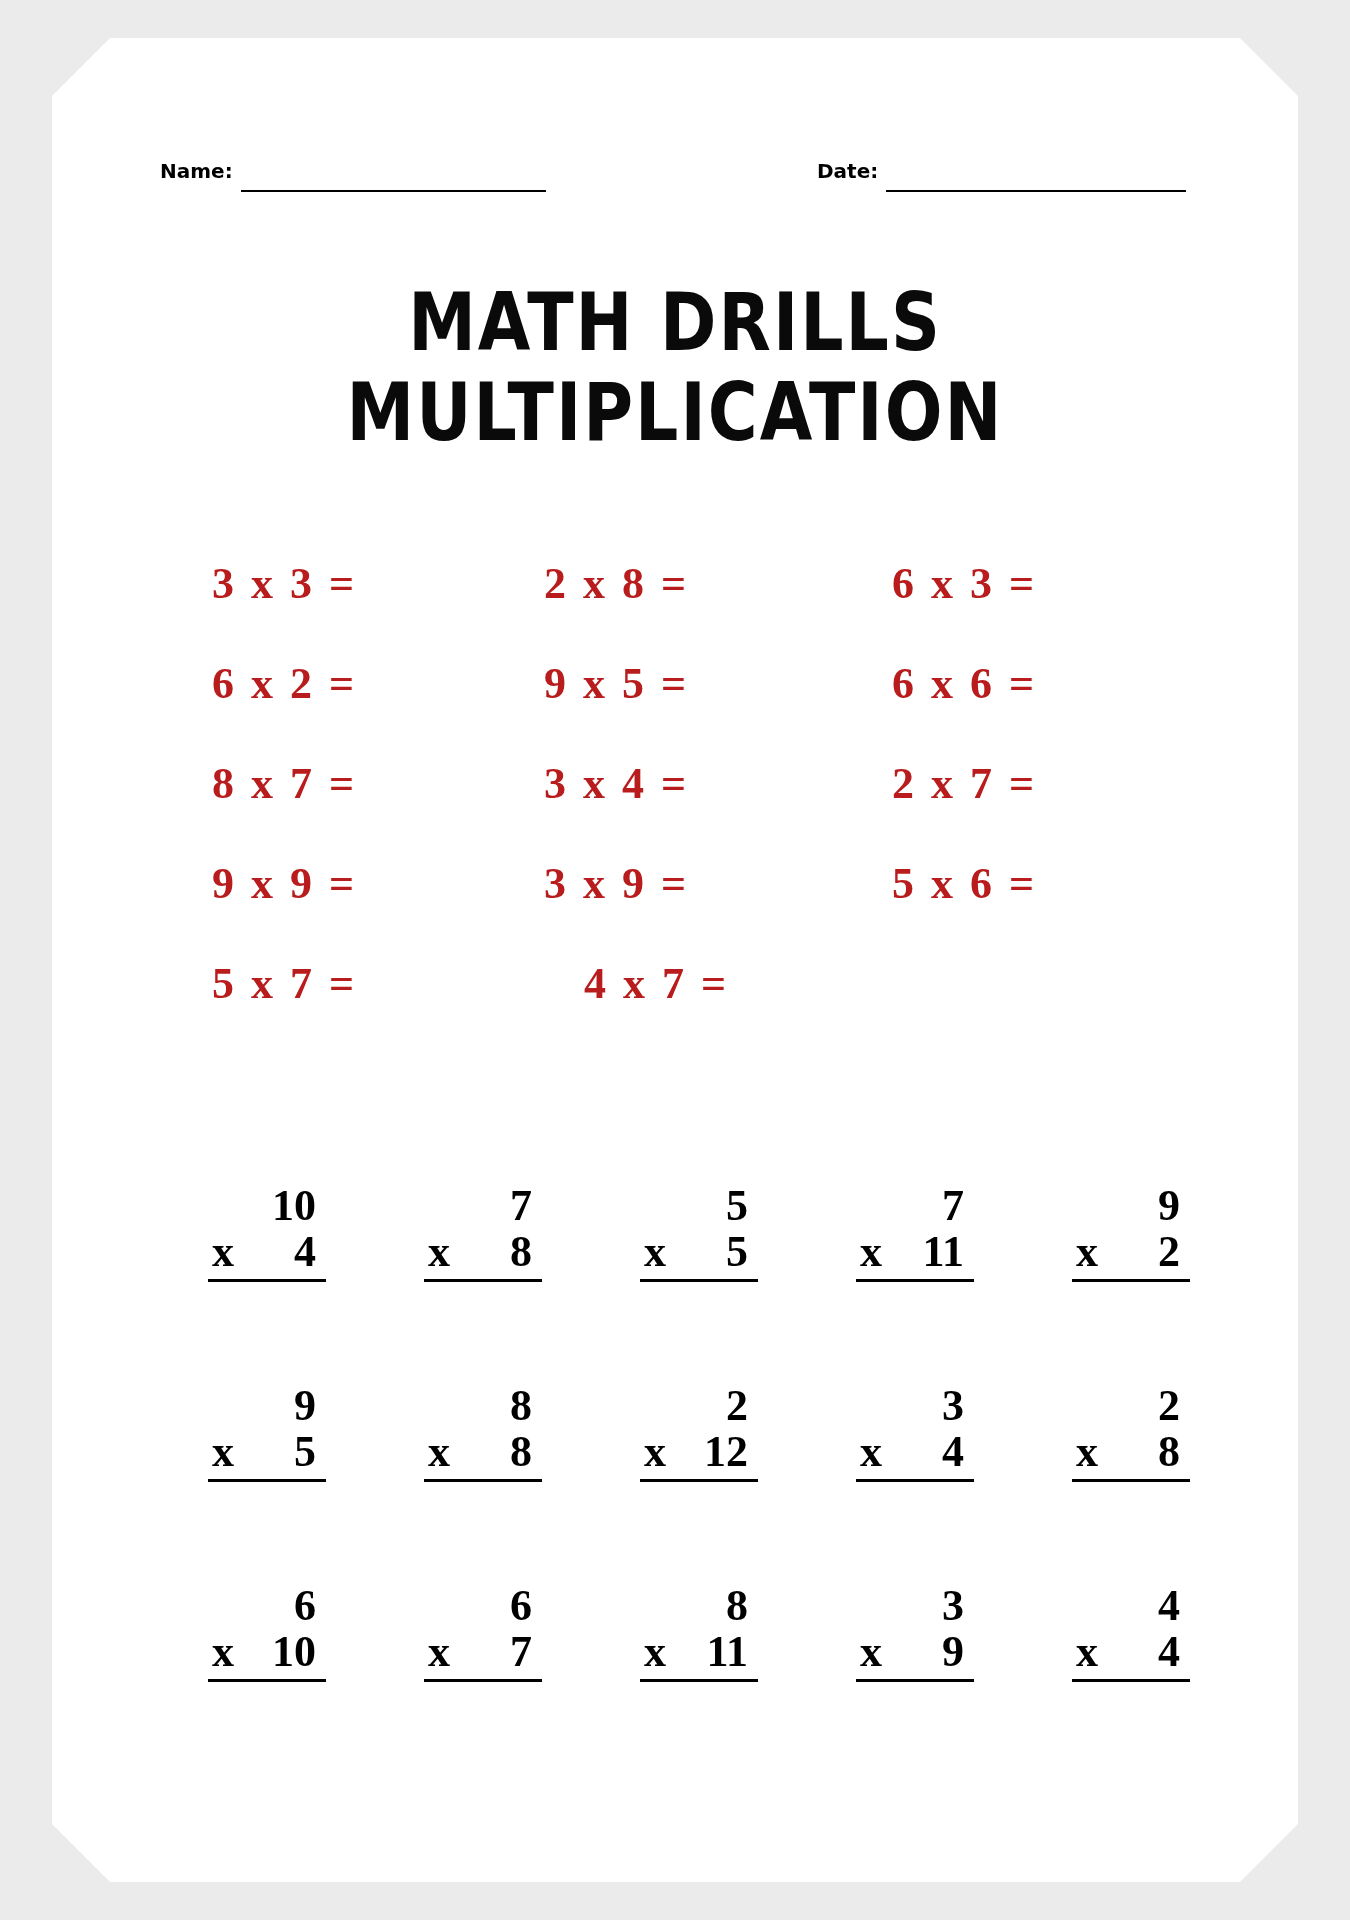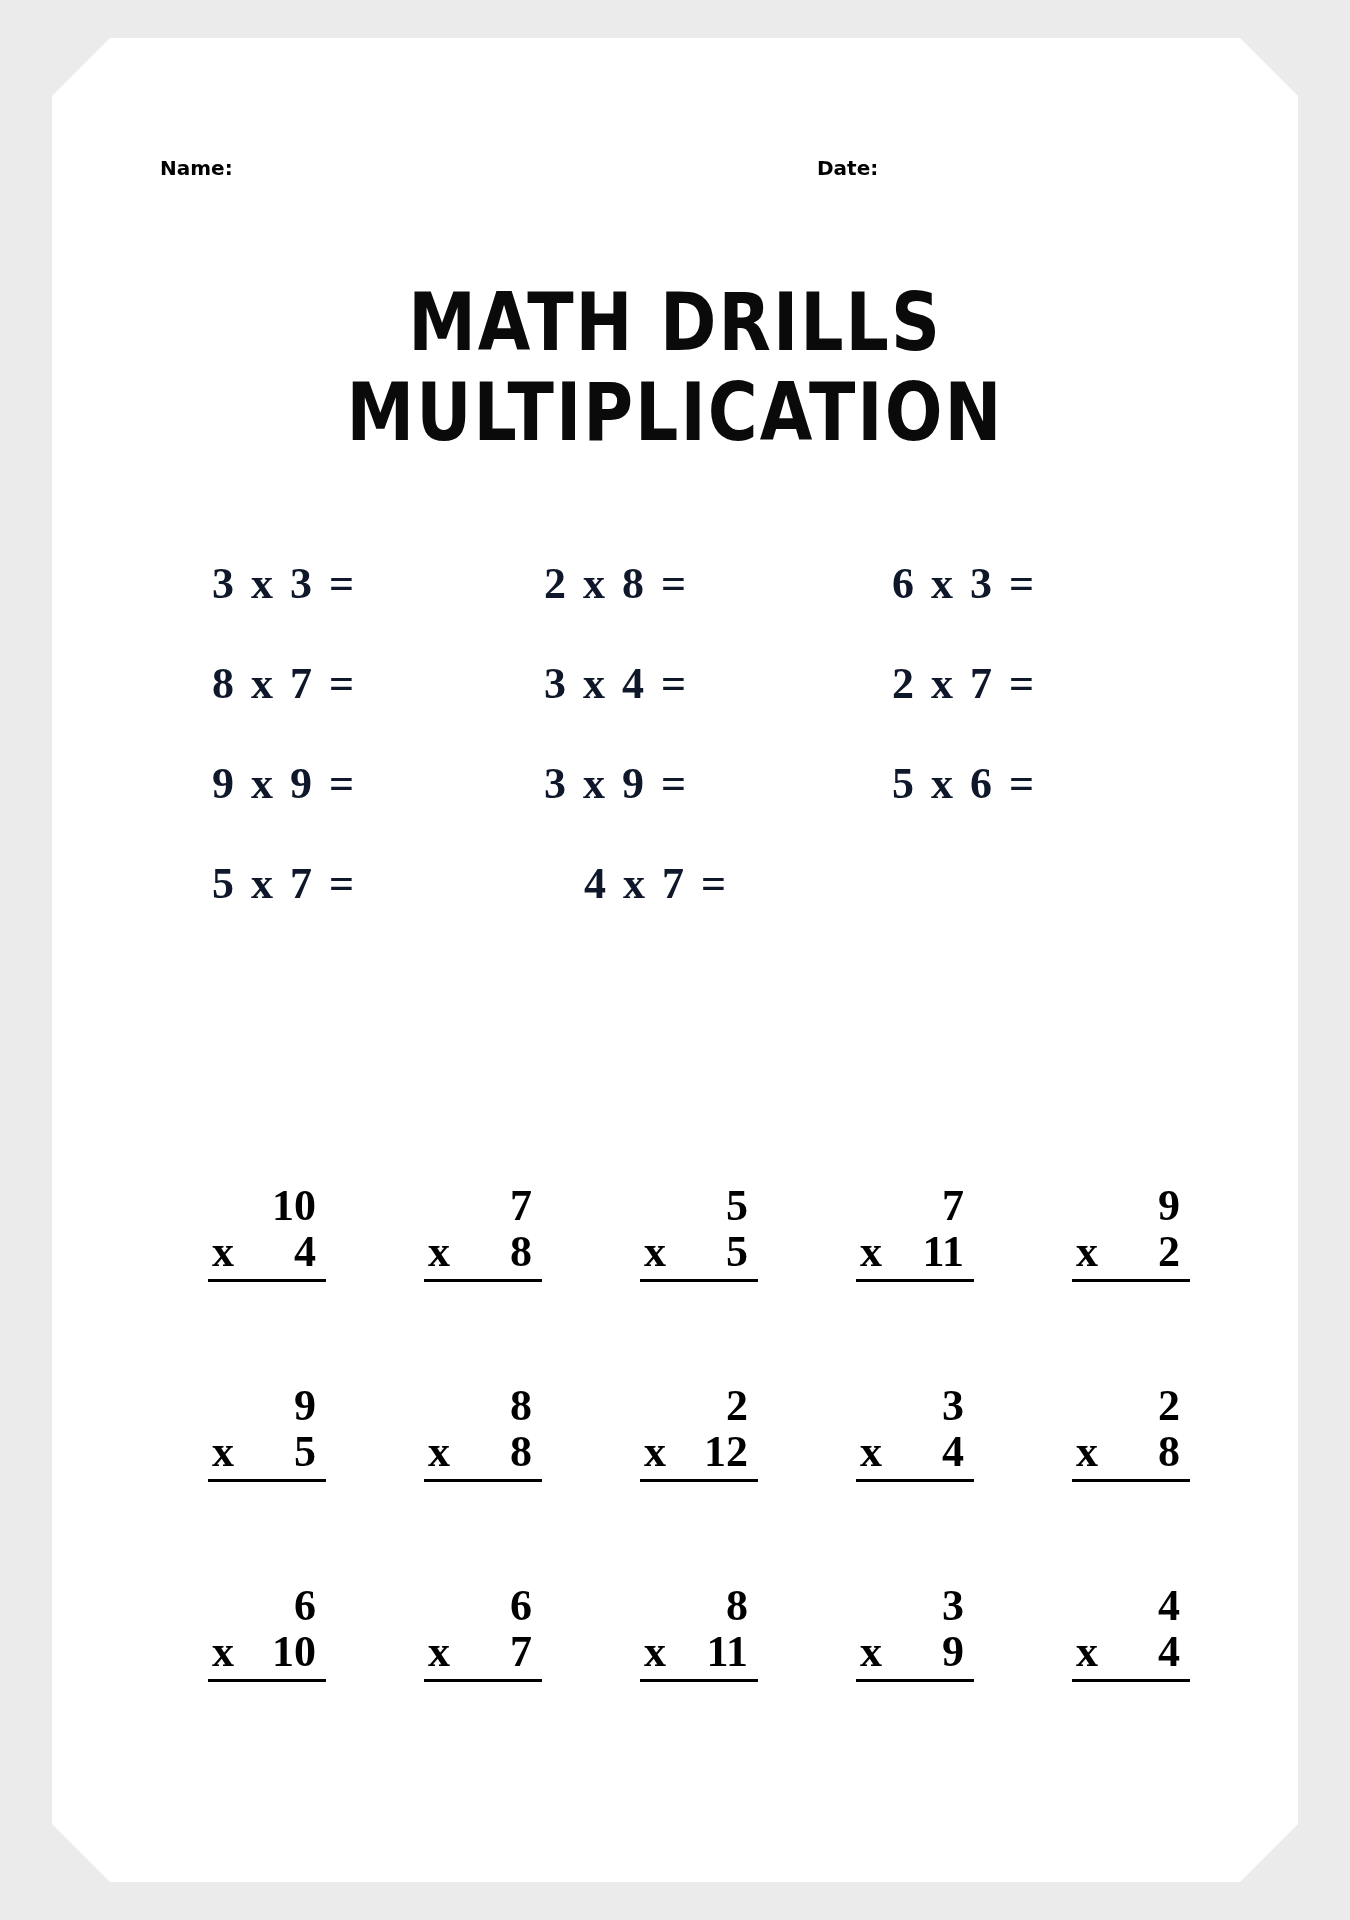--- a/index.html
+++ b/index.html
@@ -38,22 +38,21 @@
   .fields {
     position: absolute;
     left: 0;
     top: 118px;
     width: 100%;
     height: 70px;
   }
   .field {
     position: absolute;
     display: flex;
-    align-items: flex-start;
-    flex-direction: column;
+    align-items: center;
   }
   .field-name { left: 108px; width: 430px; }
   .field-date { left: 765px; width: 430px; }
   .field-label {
     font-family: "DejaVu Sans", sans-serif;
     font-weight: bold;
     font-size: 20px;
     color: #000;
     padding-bottom: 6px;
     padding-right: 8px;
@@ -95,21 +94,21 @@
   .horiz-row {
     display: flex;
     height: 100px;
     align-items: center;
   }
   .horiz-cell {
     width: 33.33%;
     font-family: "Liberation Serif", serif;
     font-size: 44px;
     font-weight: bold;
-    color: #0f172a;
+    color: #b91c1c;
     white-space: nowrap;
     letter-spacing: 3px;
   }
   .horiz-col-0 { padding-left: 40px; }
   .horiz-col-1 { padding-left: 32px; }
   .horiz-col-2 { padding-left: 48px; }
 
   
   .vert {
     position: absolute;
@@ -176,20 +175,25 @@
     <span class="line">MULTIPLICATION</span>
   </div>
 
   <div class="horiz">
     <div class="horiz-row">
       <div class="horiz-cell horiz-col-0">3 x 3 =</div>
       <div class="horiz-cell horiz-col-1">2 x 8 =</div>
       <div class="horiz-cell horiz-col-2">6 x 3 =</div>
     </div>
     <div class="horiz-row">
+      <div class="horiz-cell horiz-col-0">6 x 2 =</div>
+      <div class="horiz-cell horiz-col-1">9 x 5 =</div>
+      <div class="horiz-cell horiz-col-2">6 x 6 =</div>
+    </div>
+    <div class="horiz-row">
       <div class="horiz-cell horiz-col-0">8 x 7 =</div>
       <div class="horiz-cell horiz-col-1">3 x 4 =</div>
       <div class="horiz-cell horiz-col-2">2 x 7 =</div>
     </div>
     <div class="horiz-row">
       <div class="horiz-cell horiz-col-0">9 x 9 =</div>
       <div class="horiz-cell horiz-col-1">3 x 9 =</div>
       <div class="horiz-cell horiz-col-2">5 x 6 =</div>
     </div>
     <div class="horiz-row">

